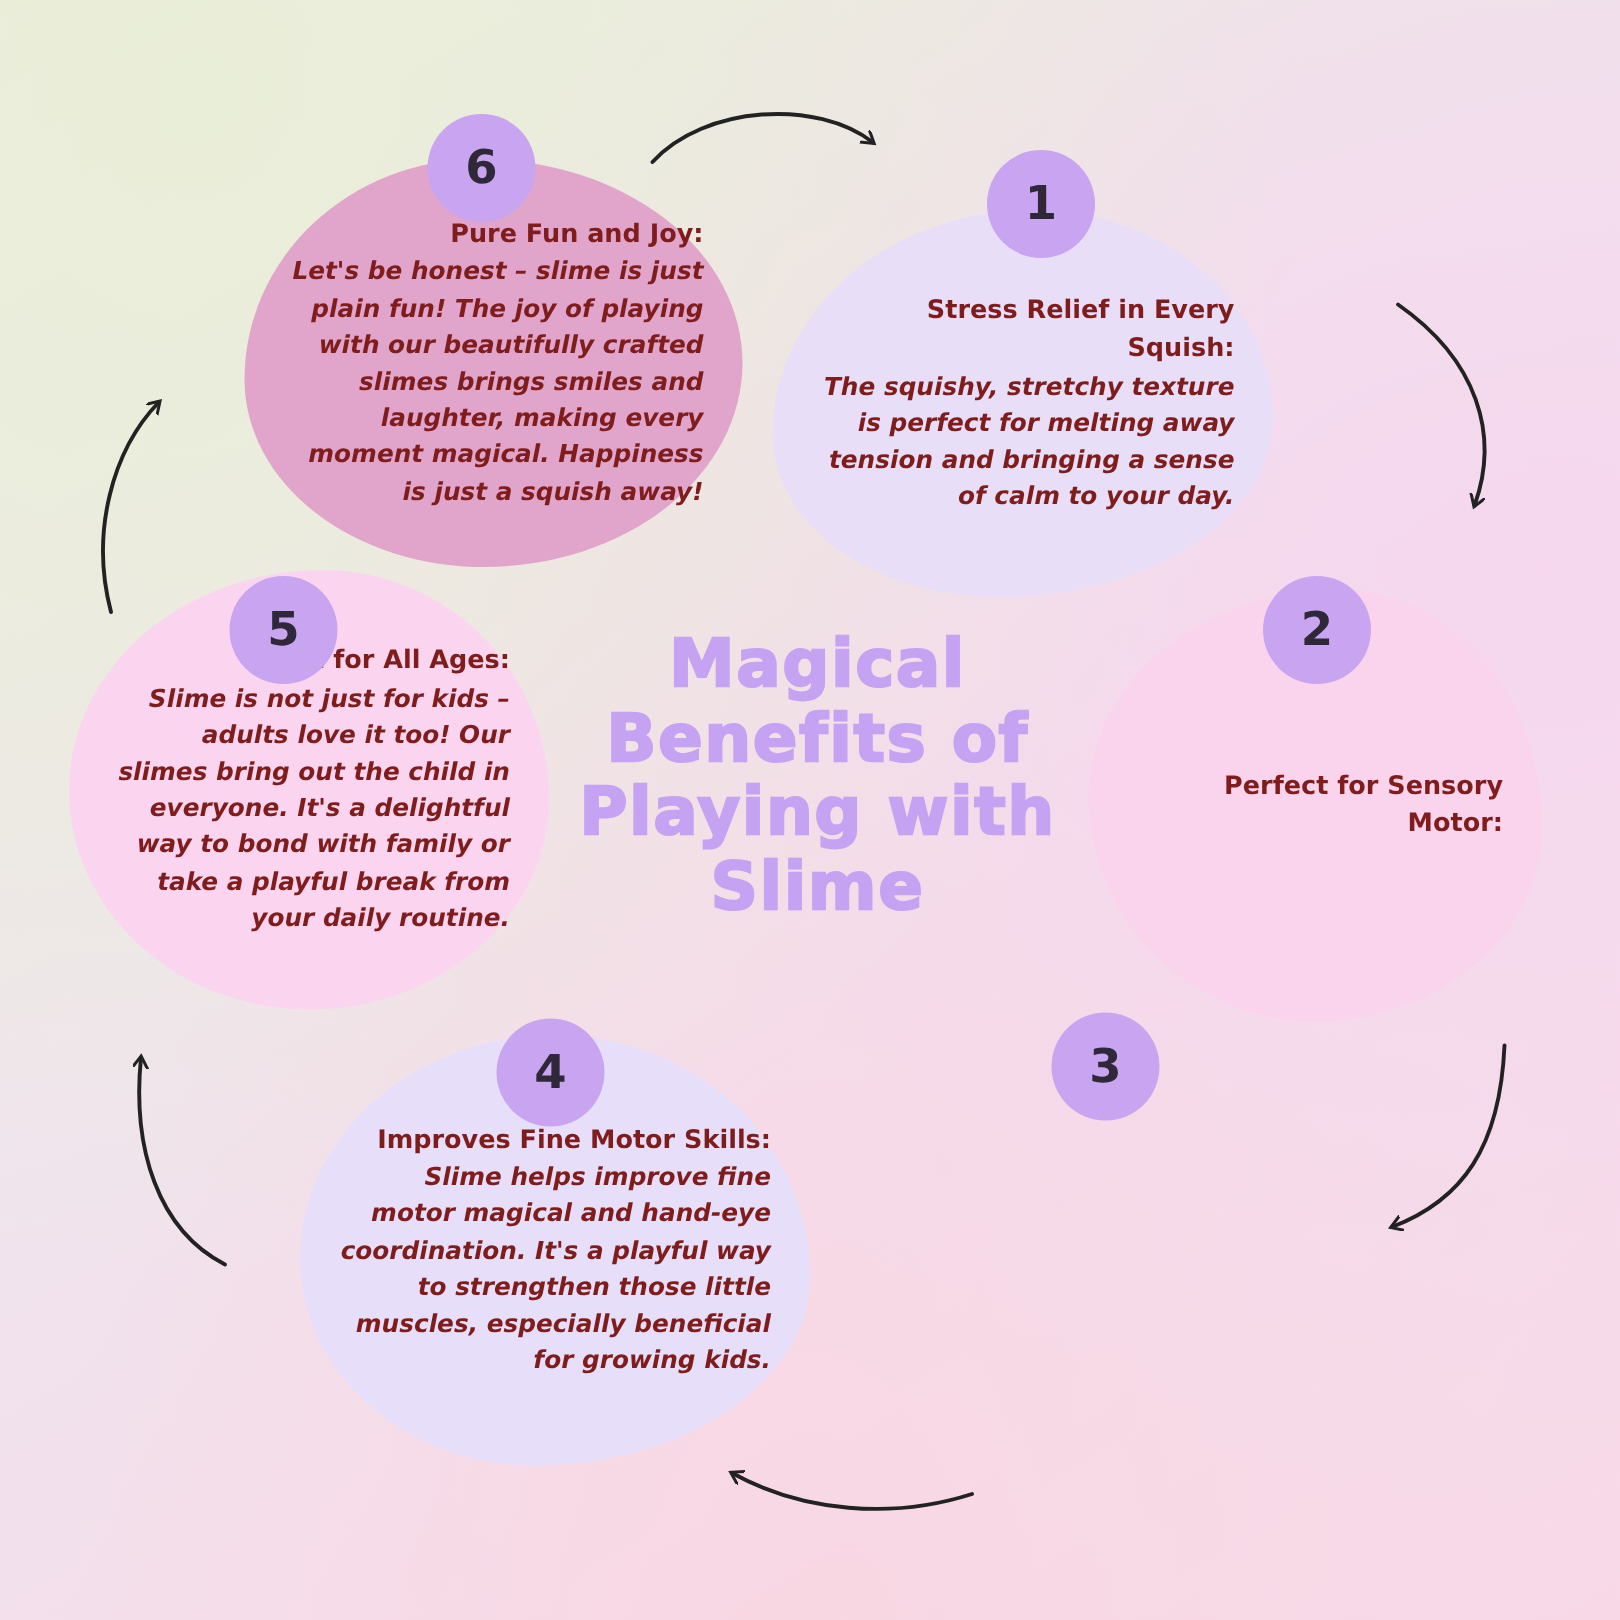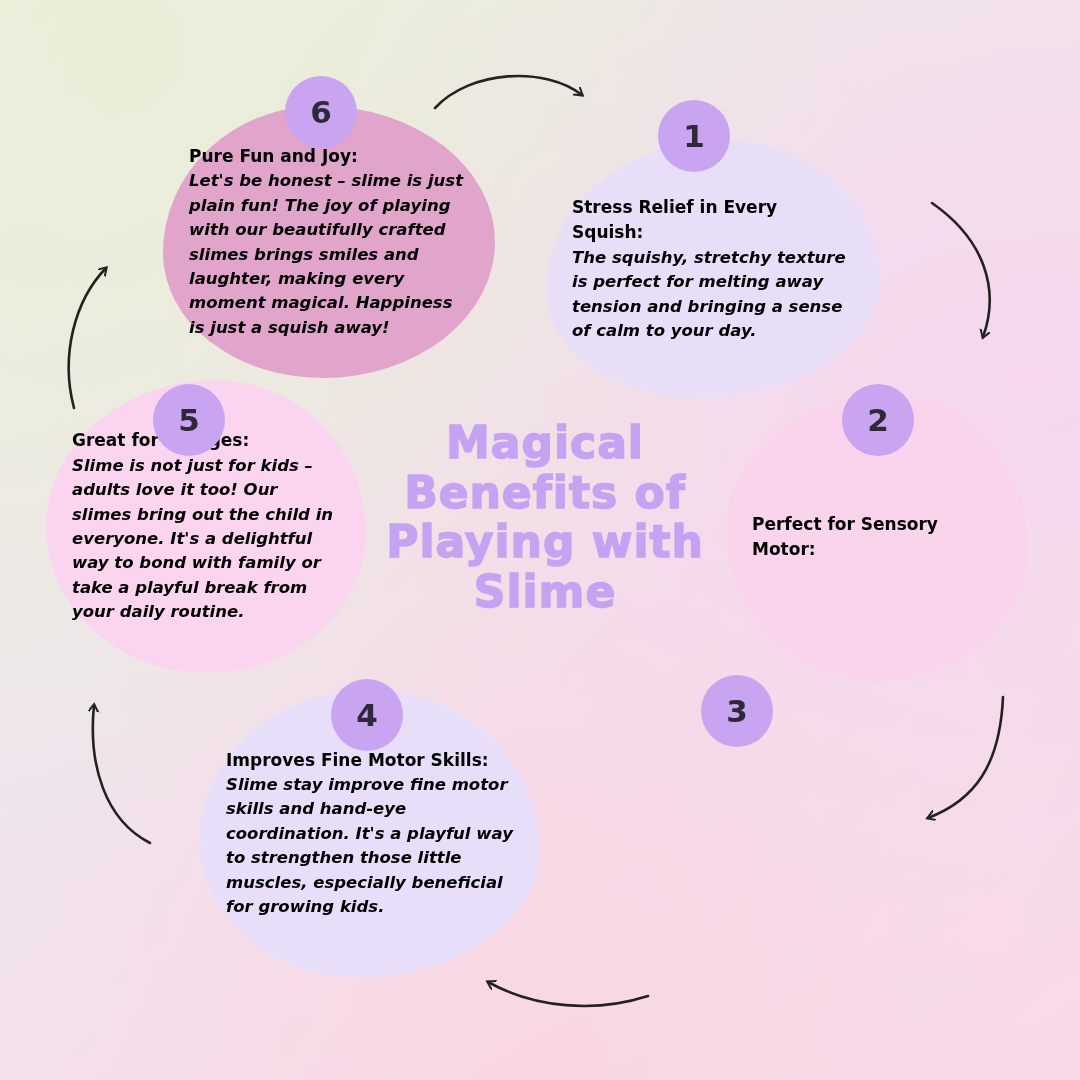--- a/index.html
+++ b/index.html
@@ -15,29 +15,29 @@
       radial-gradient(ellipse at 95% 35%, rgba(246,213,238,0.85), rgba(246,213,238,0) 60%),
       radial-gradient(ellipse at 50% 110%, rgba(249,214,226,0.9), rgba(249,214,226,0) 65%),
       linear-gradient(150deg, #ebeedd 0%, #f0e4ee 45%, #f8d8e7 100%);
   }
 
   .blob {
     position: absolute;
     display: flex;
     align-items: center;
     justify-content: center;
-    text-align: left;
+    text-align: right;
     z-index: 2;
-    color: #000000;
+    color: #7f1d1d;
   }
   .blob-text { padding: 0 26px; }
   .blob-heading { font-weight: bold; font-size: 17px; line-height: 1.5; }
   .blob-body   { font-weight: bold; font-size: 16.5px; line-height: 1.48; font-style: italic; }
 
-  .blob1 { left: 546px; top: 140px; width: 334px; height: 258px; background: #e8def8;
+  .blob1 { left: 515px; top: 140px; width: 334px; height: 258px; background: #e8def8;
            border-radius: 52% 48% 55% 45% / 58% 54% 46% 42%; }
   .blob2 { left: 726px; top: 393px; width: 302px; height: 288px; background: #fad3ed;
            border-radius: 55% 45% 50% 50% / 48% 55% 45% 52%; }
   .blob3 { left: 576px; top: 680px; width: 328px; height: 295px; background: #e1a5cb;
            border-radius: 48% 52% 46% 54% / 55% 50% 50% 45%; }
   .blob4 { left: 200px; top: 690px; width: 340px; height: 287px; background: #e7dffa;
            border-radius: 50% 50% 54% 46% / 52% 56% 44% 48%; }
   .blob5 { left: 46px;  top: 380px; width: 320px; height: 293px; background: #fbd5ef;
            border-radius: 53% 47% 50% 50% / 50% 52% 48% 50%; }
   .blob6 { left: 163px; top: 106px; width: 332px; height: 272px; background: #e1a5cb;
@@ -123,21 +123,21 @@
       <div class="blob-heading">Perfect for Sensory Motor:</div>
     </div>
   </div>
   <div class="badge badge2">2</div>
 
   <div class="badge badge3">3</div>
 
   <div class="blob blob4">
     <div class="blob-text">
       <div class="blob-heading">Improves Fine Motor Skills:</div>
-      <div class="blob-body">Slime stay improve fine motor skills and hand-eye coordination. It's a playful way to strengthen those little muscles, especially beneficial for growing kids.</div>
+      <div class="blob-body">Slime helps improve fine motor magical and hand-eye coordination. It's a playful way to strengthen those little muscles, especially beneficial for growing kids.</div>
     </div>
   </div>
   <div class="badge badge4">4</div>
 
   <div class="blob blob5">
     <div class="blob-text">
       <div class="blob-heading">Great for All Ages:</div>
       <div class="blob-body">Slime is not just for kids – adults love it too! Our slimes bring out the child in everyone. It's a delightful way to bond with family or take a playful break from your daily routine.</div>
     </div>
   </div>

